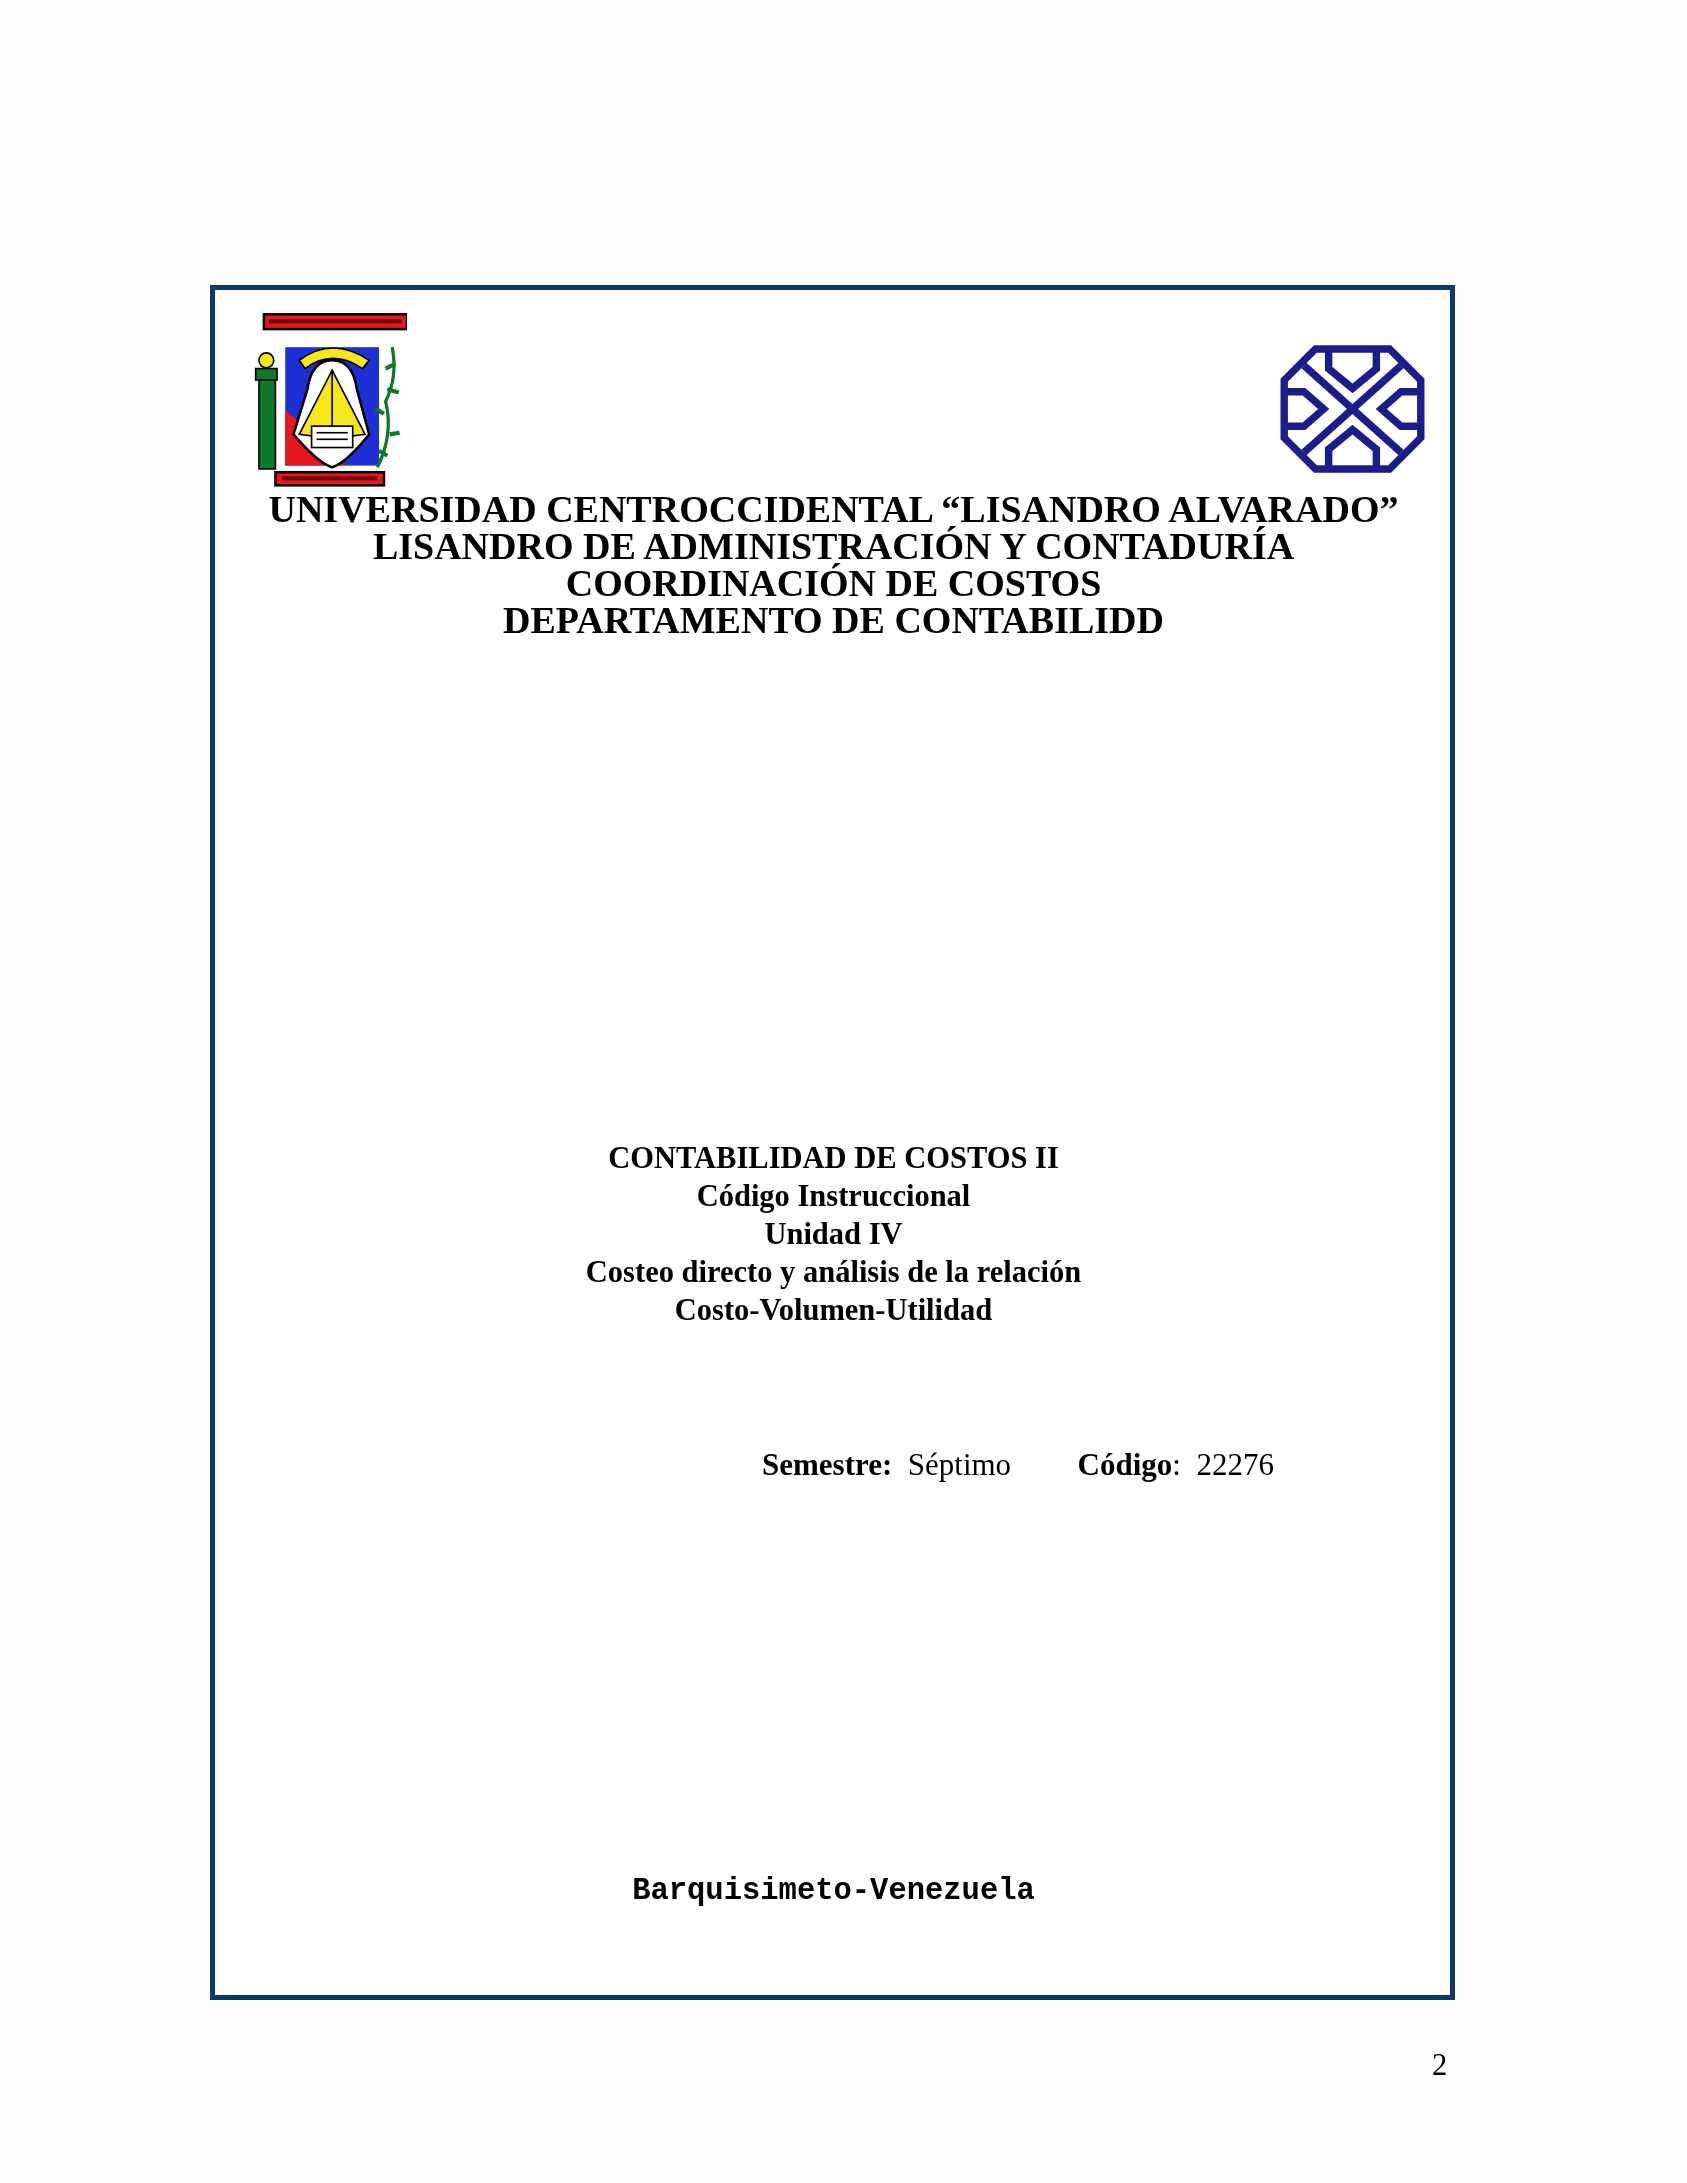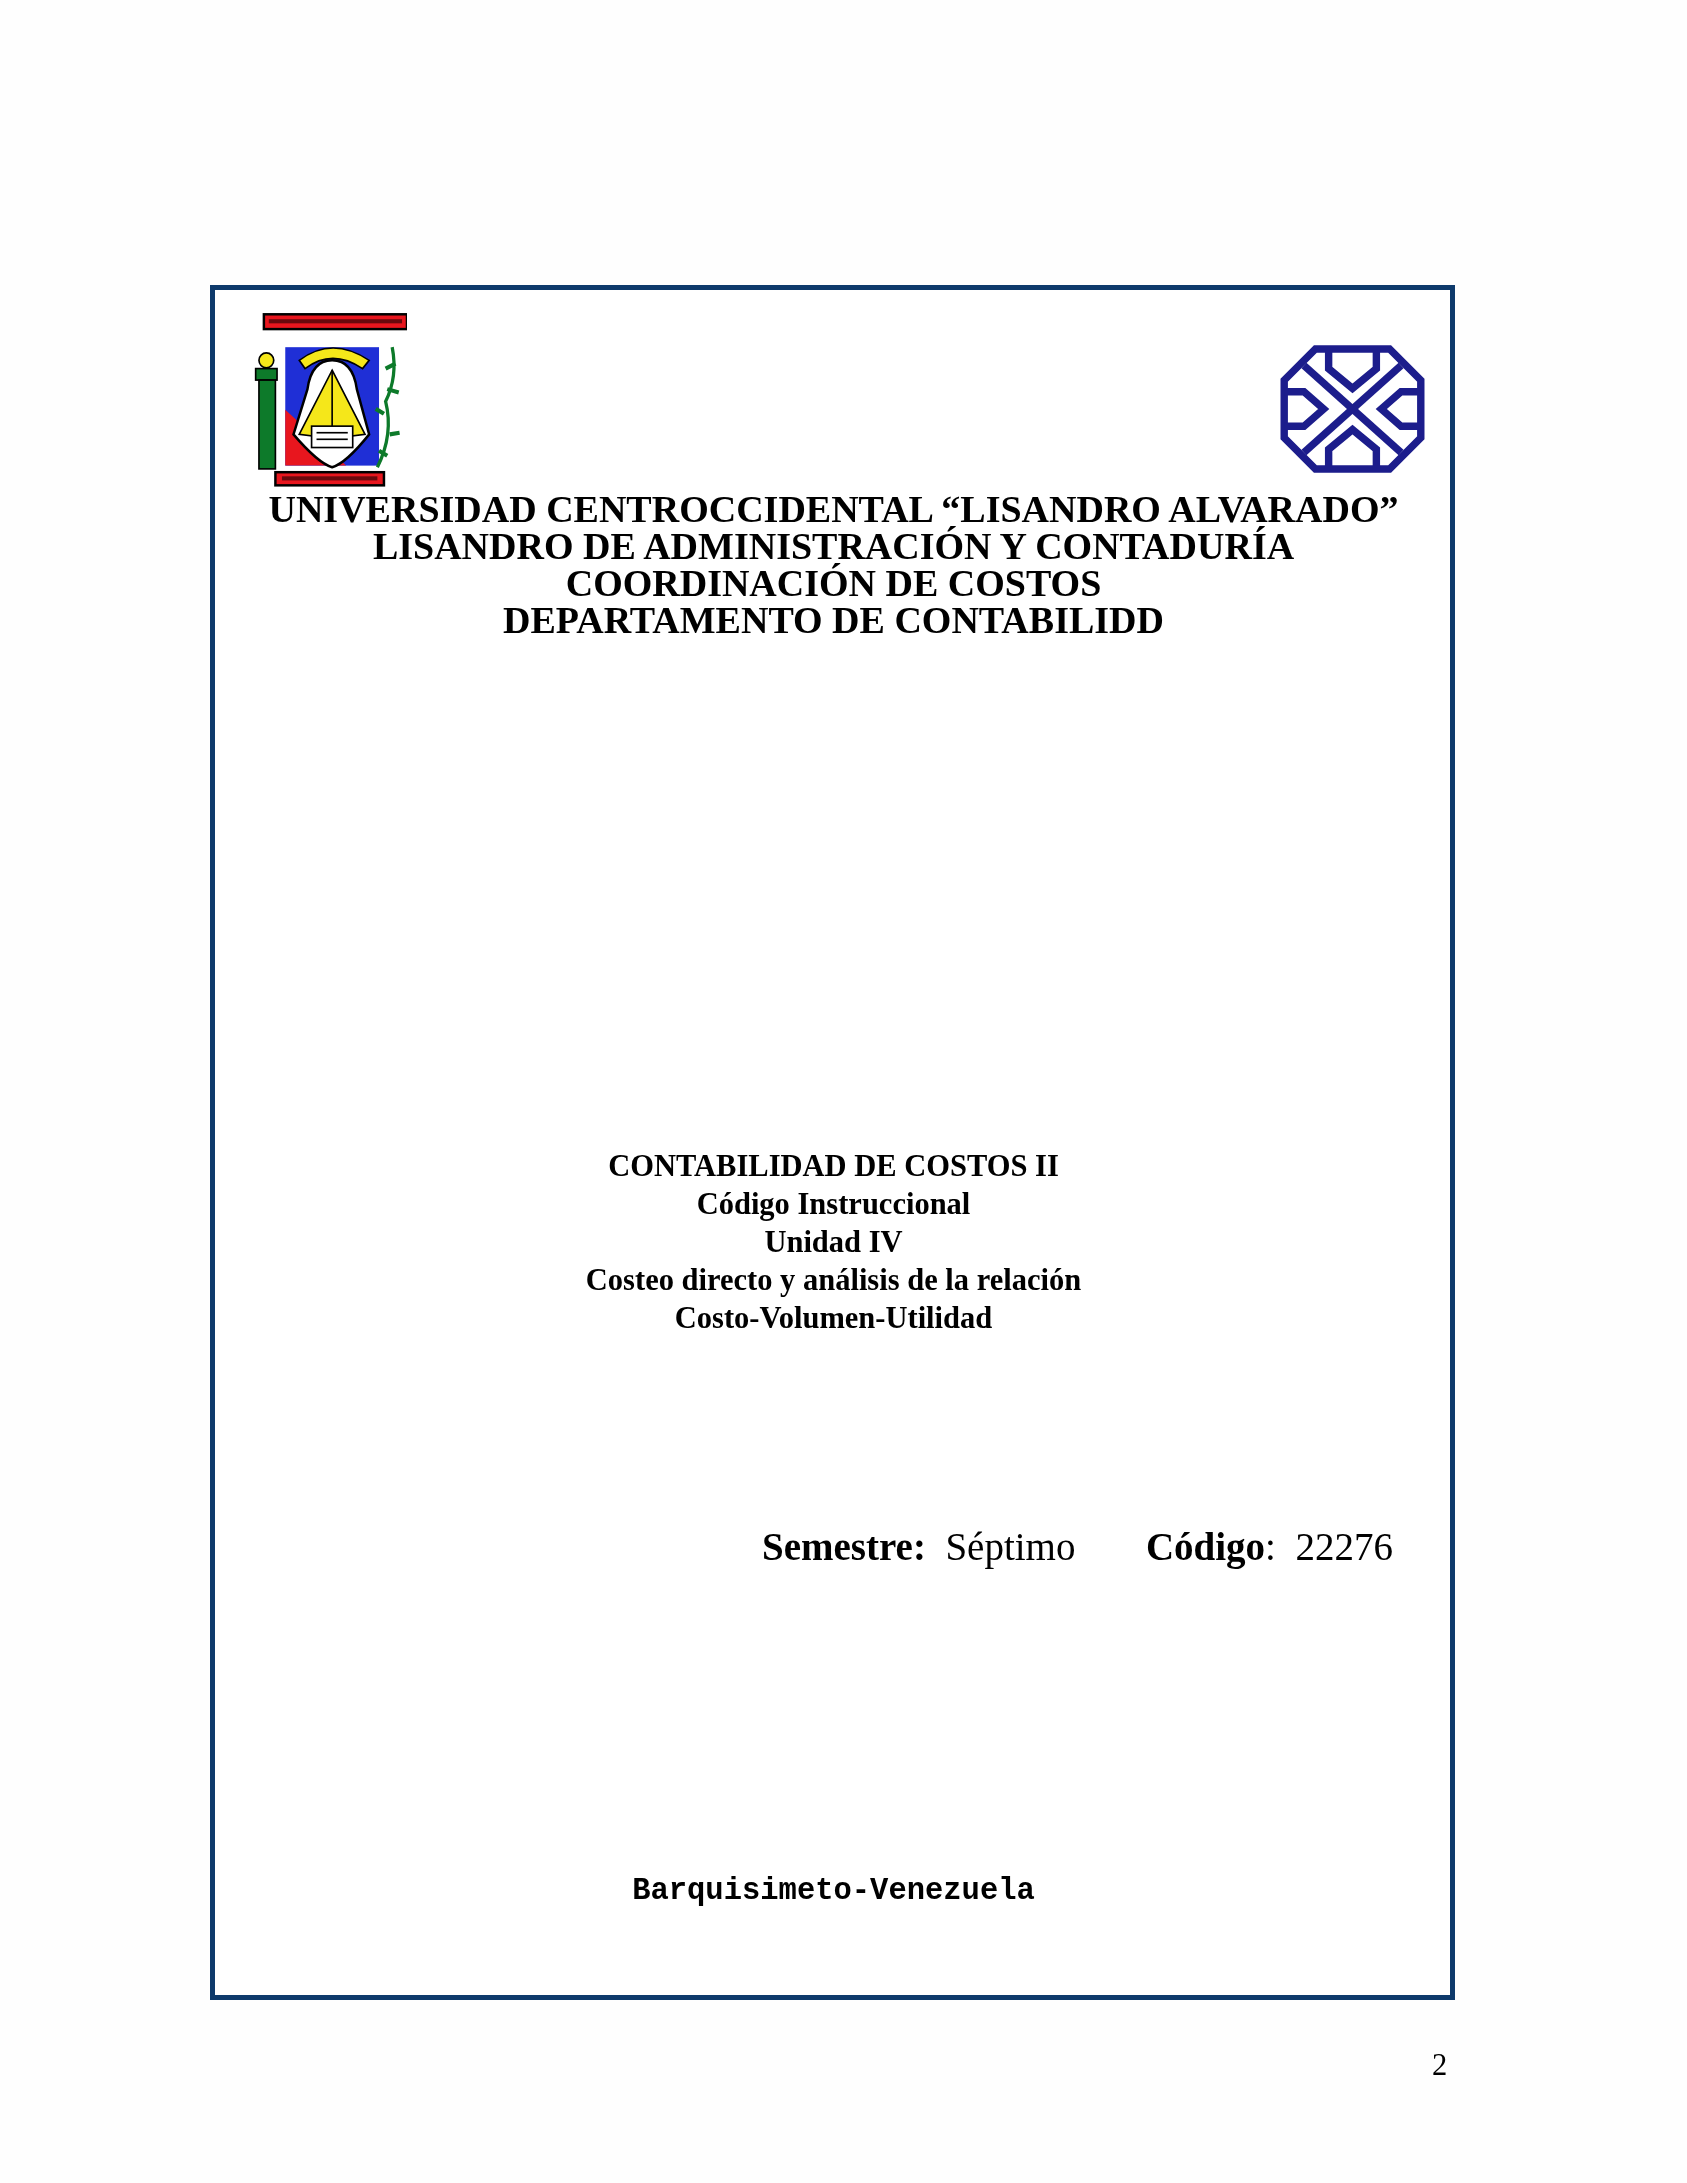--- a/index.html
+++ b/index.html
@@ -17,25 +17,25 @@
   }
   .logo-left { position: absolute; left: 254px; top: 311px; width: 153px; height: 176px; }
   .logo-right { position: absolute; left: 1279px; top: 344px; width: 147px; height: 130px; }
   .header {
     position: absolute; left: 210px; width: 1247px; top: 491px;
     text-align: center; font-weight: bold; font-size: 38px; line-height: 37px;
   }
   .header div { white-space: nowrap; }
   .title {
     position: absolute; left: 210px; width: 1247px; top: 1139px;
-    text-align: center; font-weight: bold; font-size: 30.5px; line-height: 38px; margin-top: 8px;
+    text-align: center; font-weight: bold; font-size: 30.5px; line-height: 38px;
   }
   .title div { white-space: nowrap; }
   .meta {
-    position: absolute; left: 762px; top: 1524px; font-size: 39px; white-space: nowrap;
+    position: absolute; left: 762px; top: 1447px; font-size: 31px; white-space: nowrap;
   }
   .meta b { font-weight: bold; }
   .meta .gap { display: inline-block; width: 51px; }
   .place {
     position: absolute; left: 210px; width: 1247px; top: 1872px;
     text-align: center; font-weight: bold; font-size: 30.5px; line-height: 38px; font-family: Liberation Mono, monospace;
   }
   .pagenum {
     position: absolute; left: 1432px; top: 2048px; font-size: 30.5px;
   }

